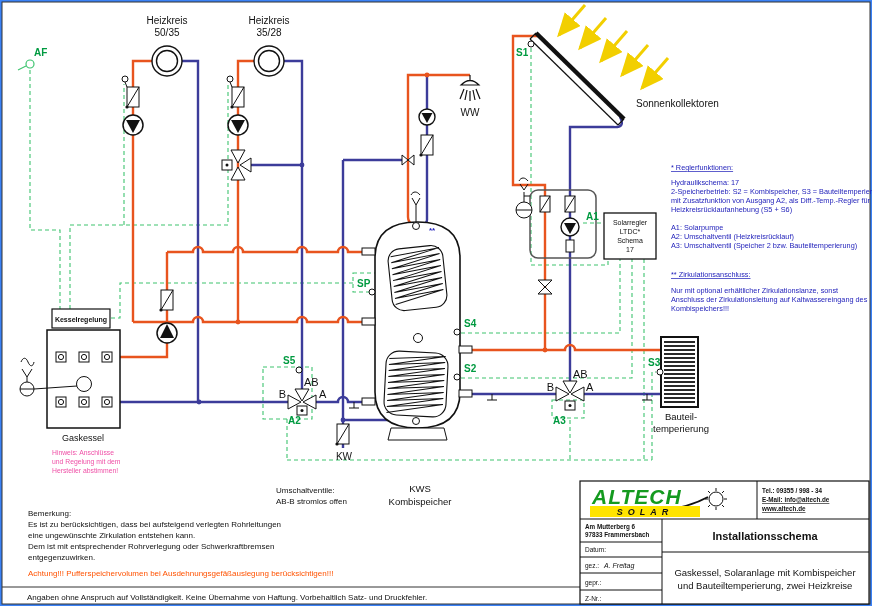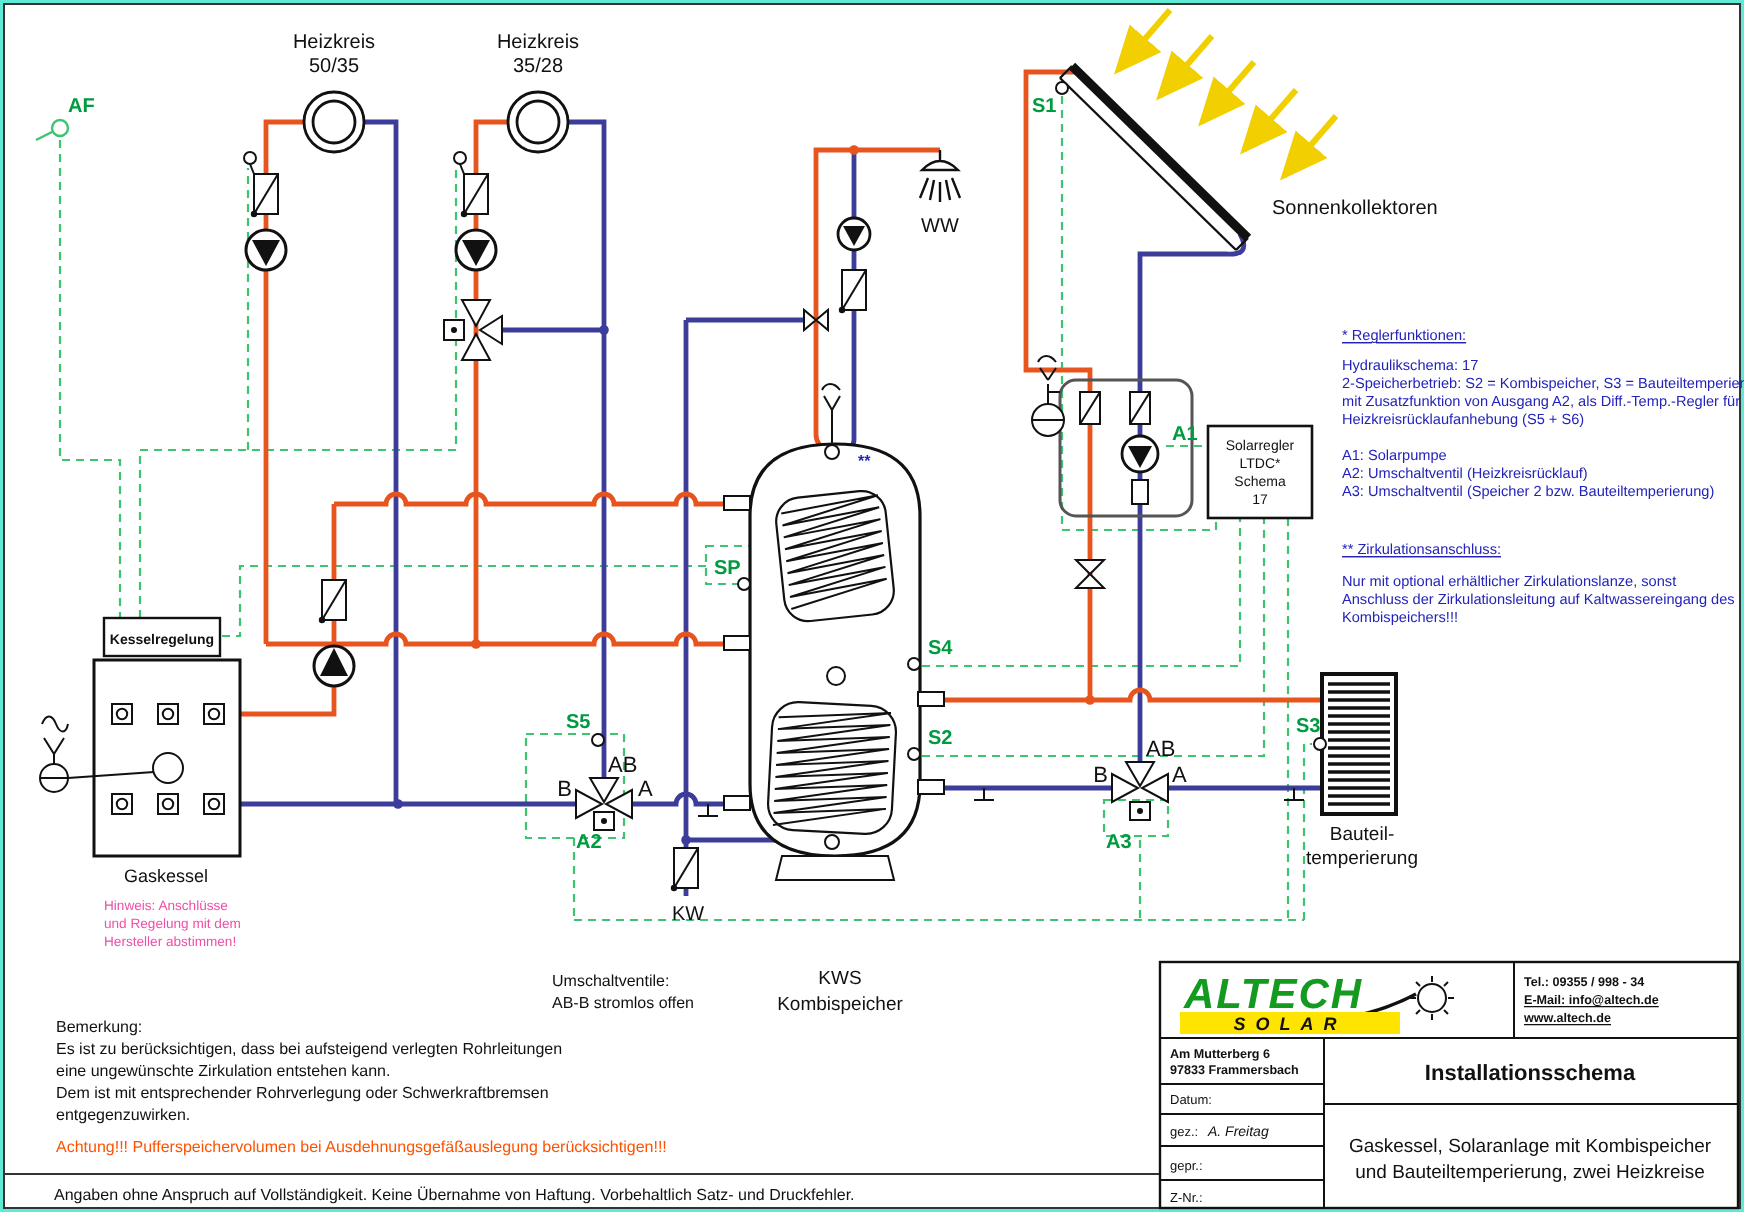--- a/index.html
+++ b/index.html
@@ -1,16 +1,16 @@
 <!DOCTYPE html>
 <html><head>
 <meta charset="utf-8">
 <style>
   html,body{margin:0;padding:0;background:#fff;}
-  #sheet{position:relative;width:872px;height:606px;background:#5eead4;
+  #sheet{position:relative;width:872px;height:606px;background:#3b82f6;
          font-family:"Liberation Sans", sans-serif;}
   svg{position:absolute;left:0;top:0;}
   text{font-family:"Liberation Sans", sans-serif;fill:#111;}
   .lbl{font-size:10px;}
   .lbl-mid{text-anchor:middle;font-size:10px;}
   .sm{font-size:8px;}
   .xs{font-size:7.3px;fill:#2323bb;}
   .xs-head{font-size:7.3px;fill:#2323bb;text-decoration:underline;}
   .green{font-size:10px;font-weight:bold;fill:#009a40;}
   .port{font-size:11px;}

